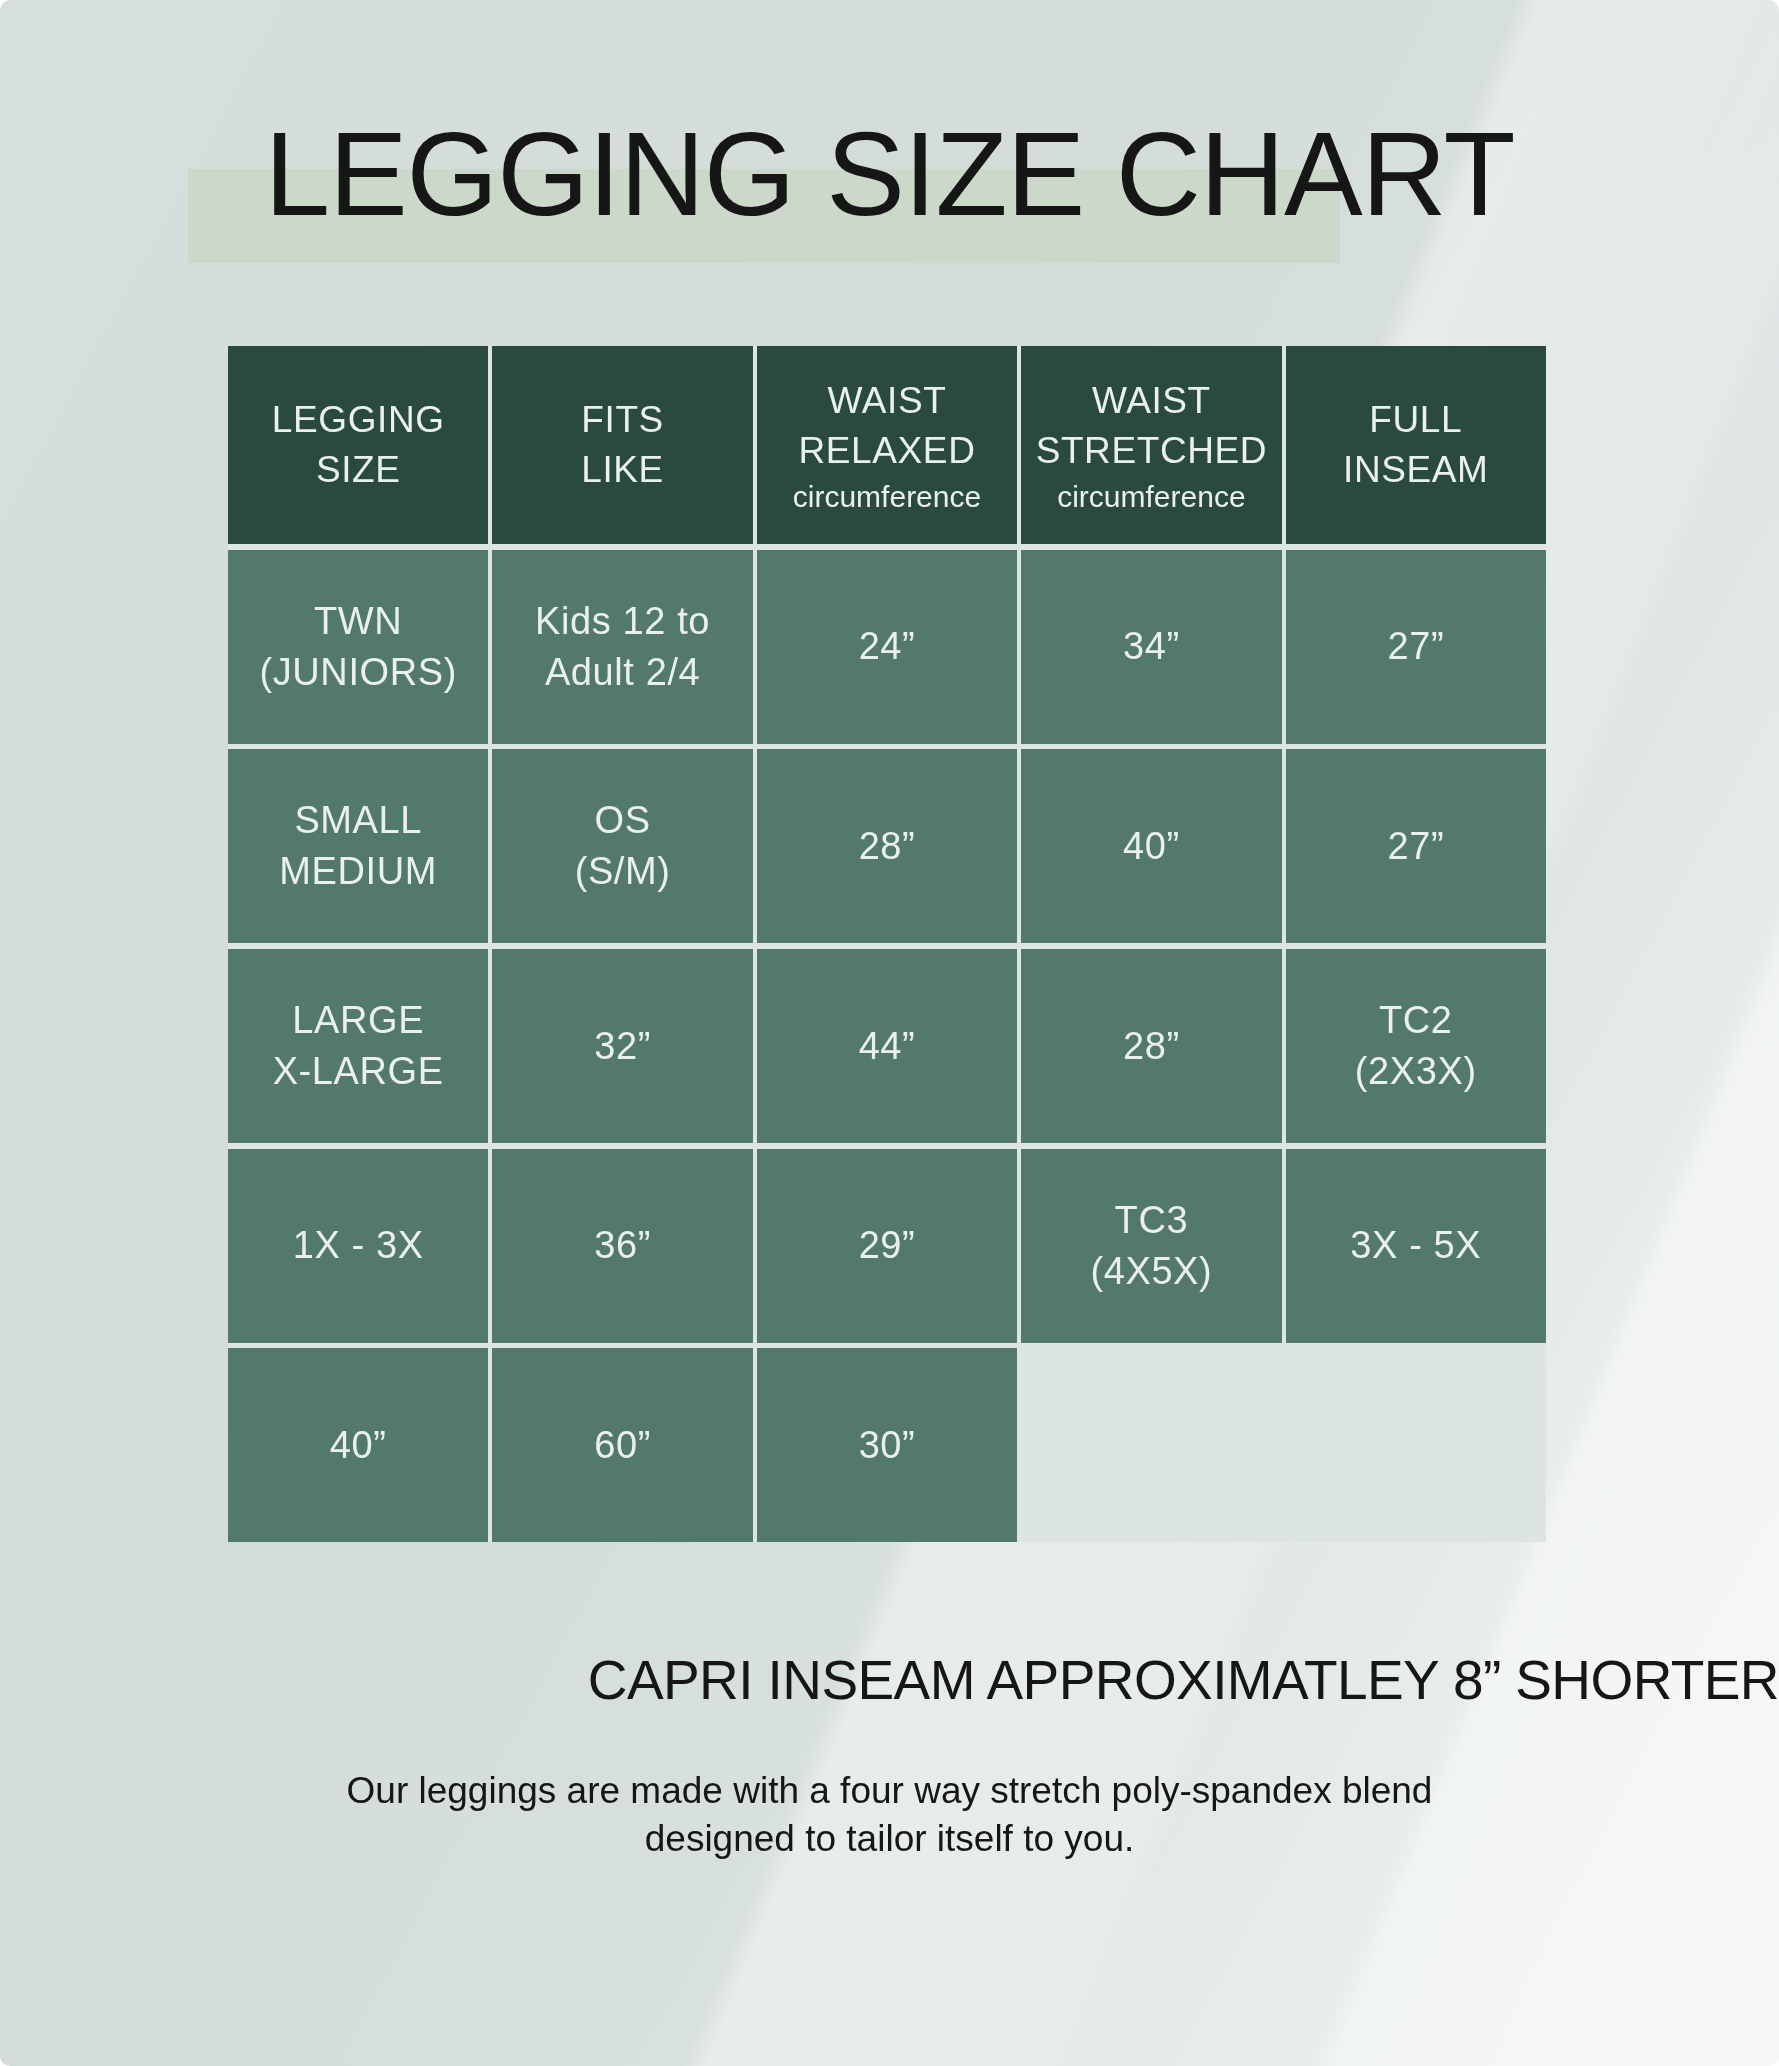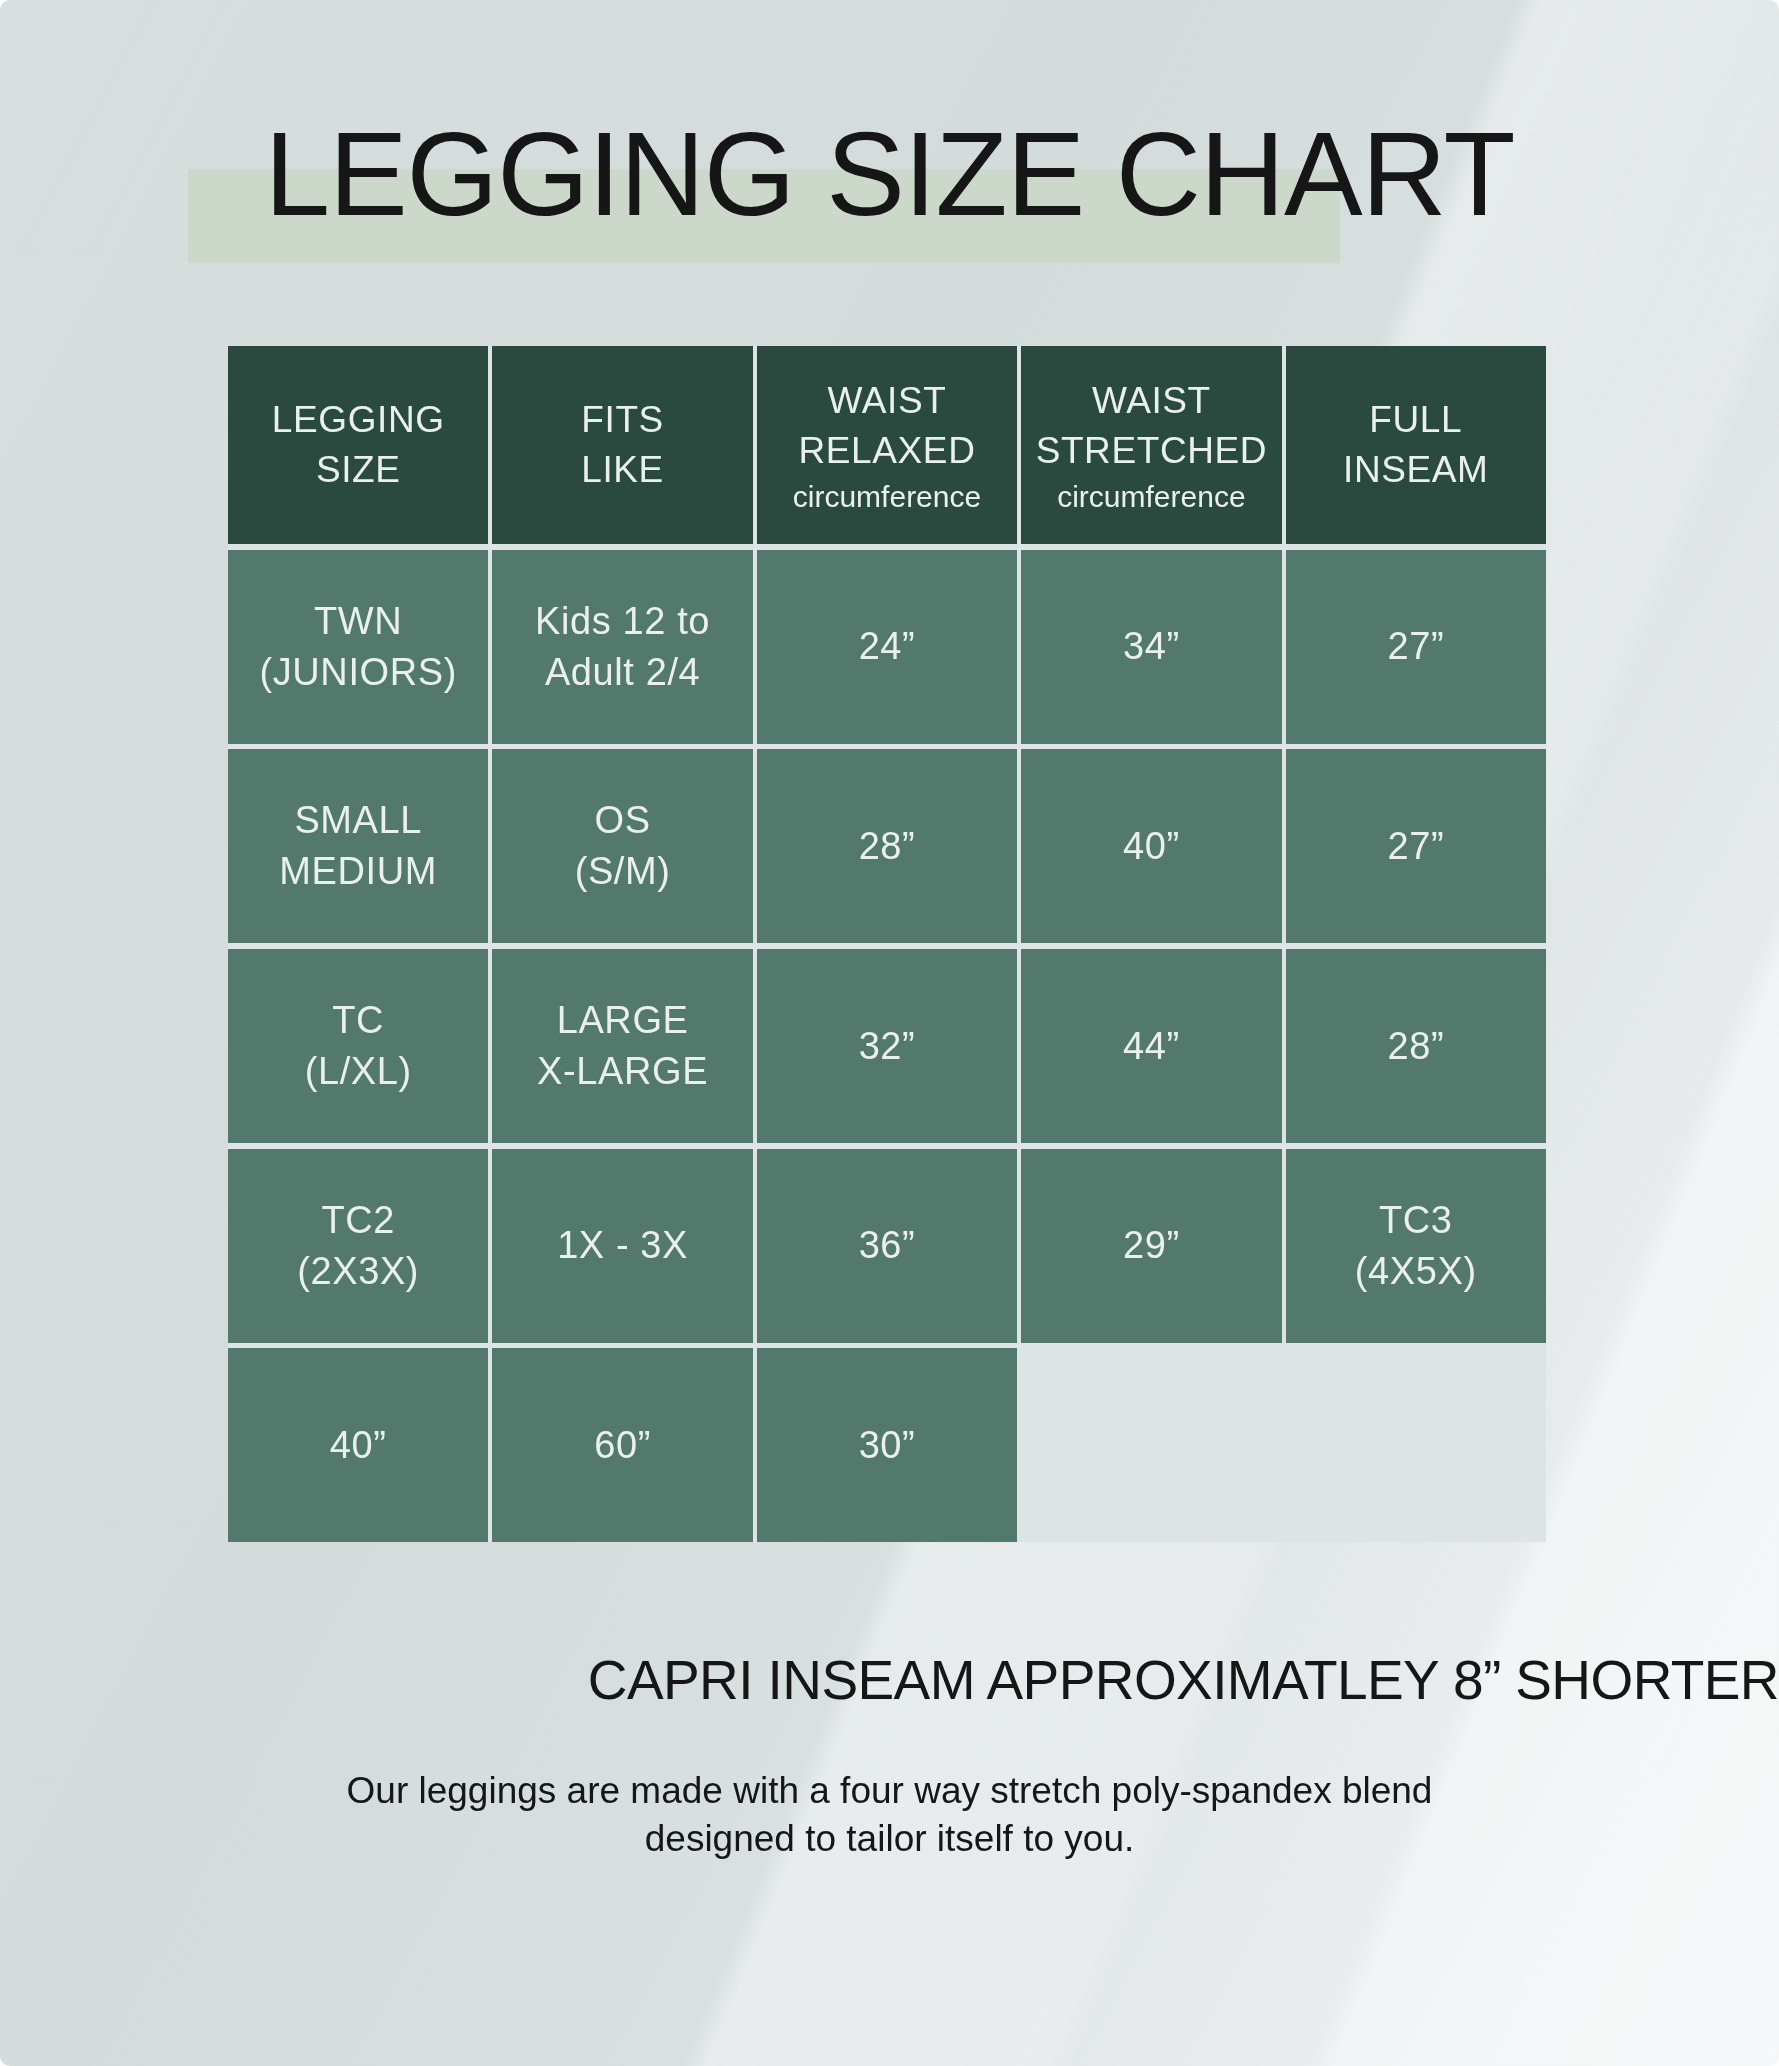--- a/index.html
+++ b/index.html
@@ -173,24 +173,20 @@
       <div class="cell-text">28”</div>
     </div>
     <div class="cell body">
       <div class="cell-text">40”</div>
     </div>
     <div class="cell body">
       <div class="cell-text">27”</div>
     </div>
 
     <div class="cell body">
-      <div class="cell-text">TC
-(L/XL)</div>
-    </div>
-    <div class="cell body">
       <div class="cell-text">LARGE
 X-LARGE</div>
     </div>
     <div class="cell body">
       <div class="cell-text">32”</div>
     </div>
     <div class="cell body">
       <div class="cell-text">44”</div>
     </div>
     <div class="cell body">
@@ -207,20 +203,23 @@
     <div class="cell body">
       <div class="cell-text">36”</div>
     </div>
     <div class="cell body">
       <div class="cell-text">29”</div>
     </div>
 
     <div class="cell body">
       <div class="cell-text">TC3
 (4X5X)</div>
+    </div>
+    <div class="cell body">
+      <div class="cell-text">3X - 5X</div>
     </div>
     <div class="cell body">
       <div class="cell-text">40”</div>
     </div>
     <div class="cell body">
       <div class="cell-text">60”</div>
     </div>
     <div class="cell body">
       <div class="cell-text">30”</div>
     </div>

